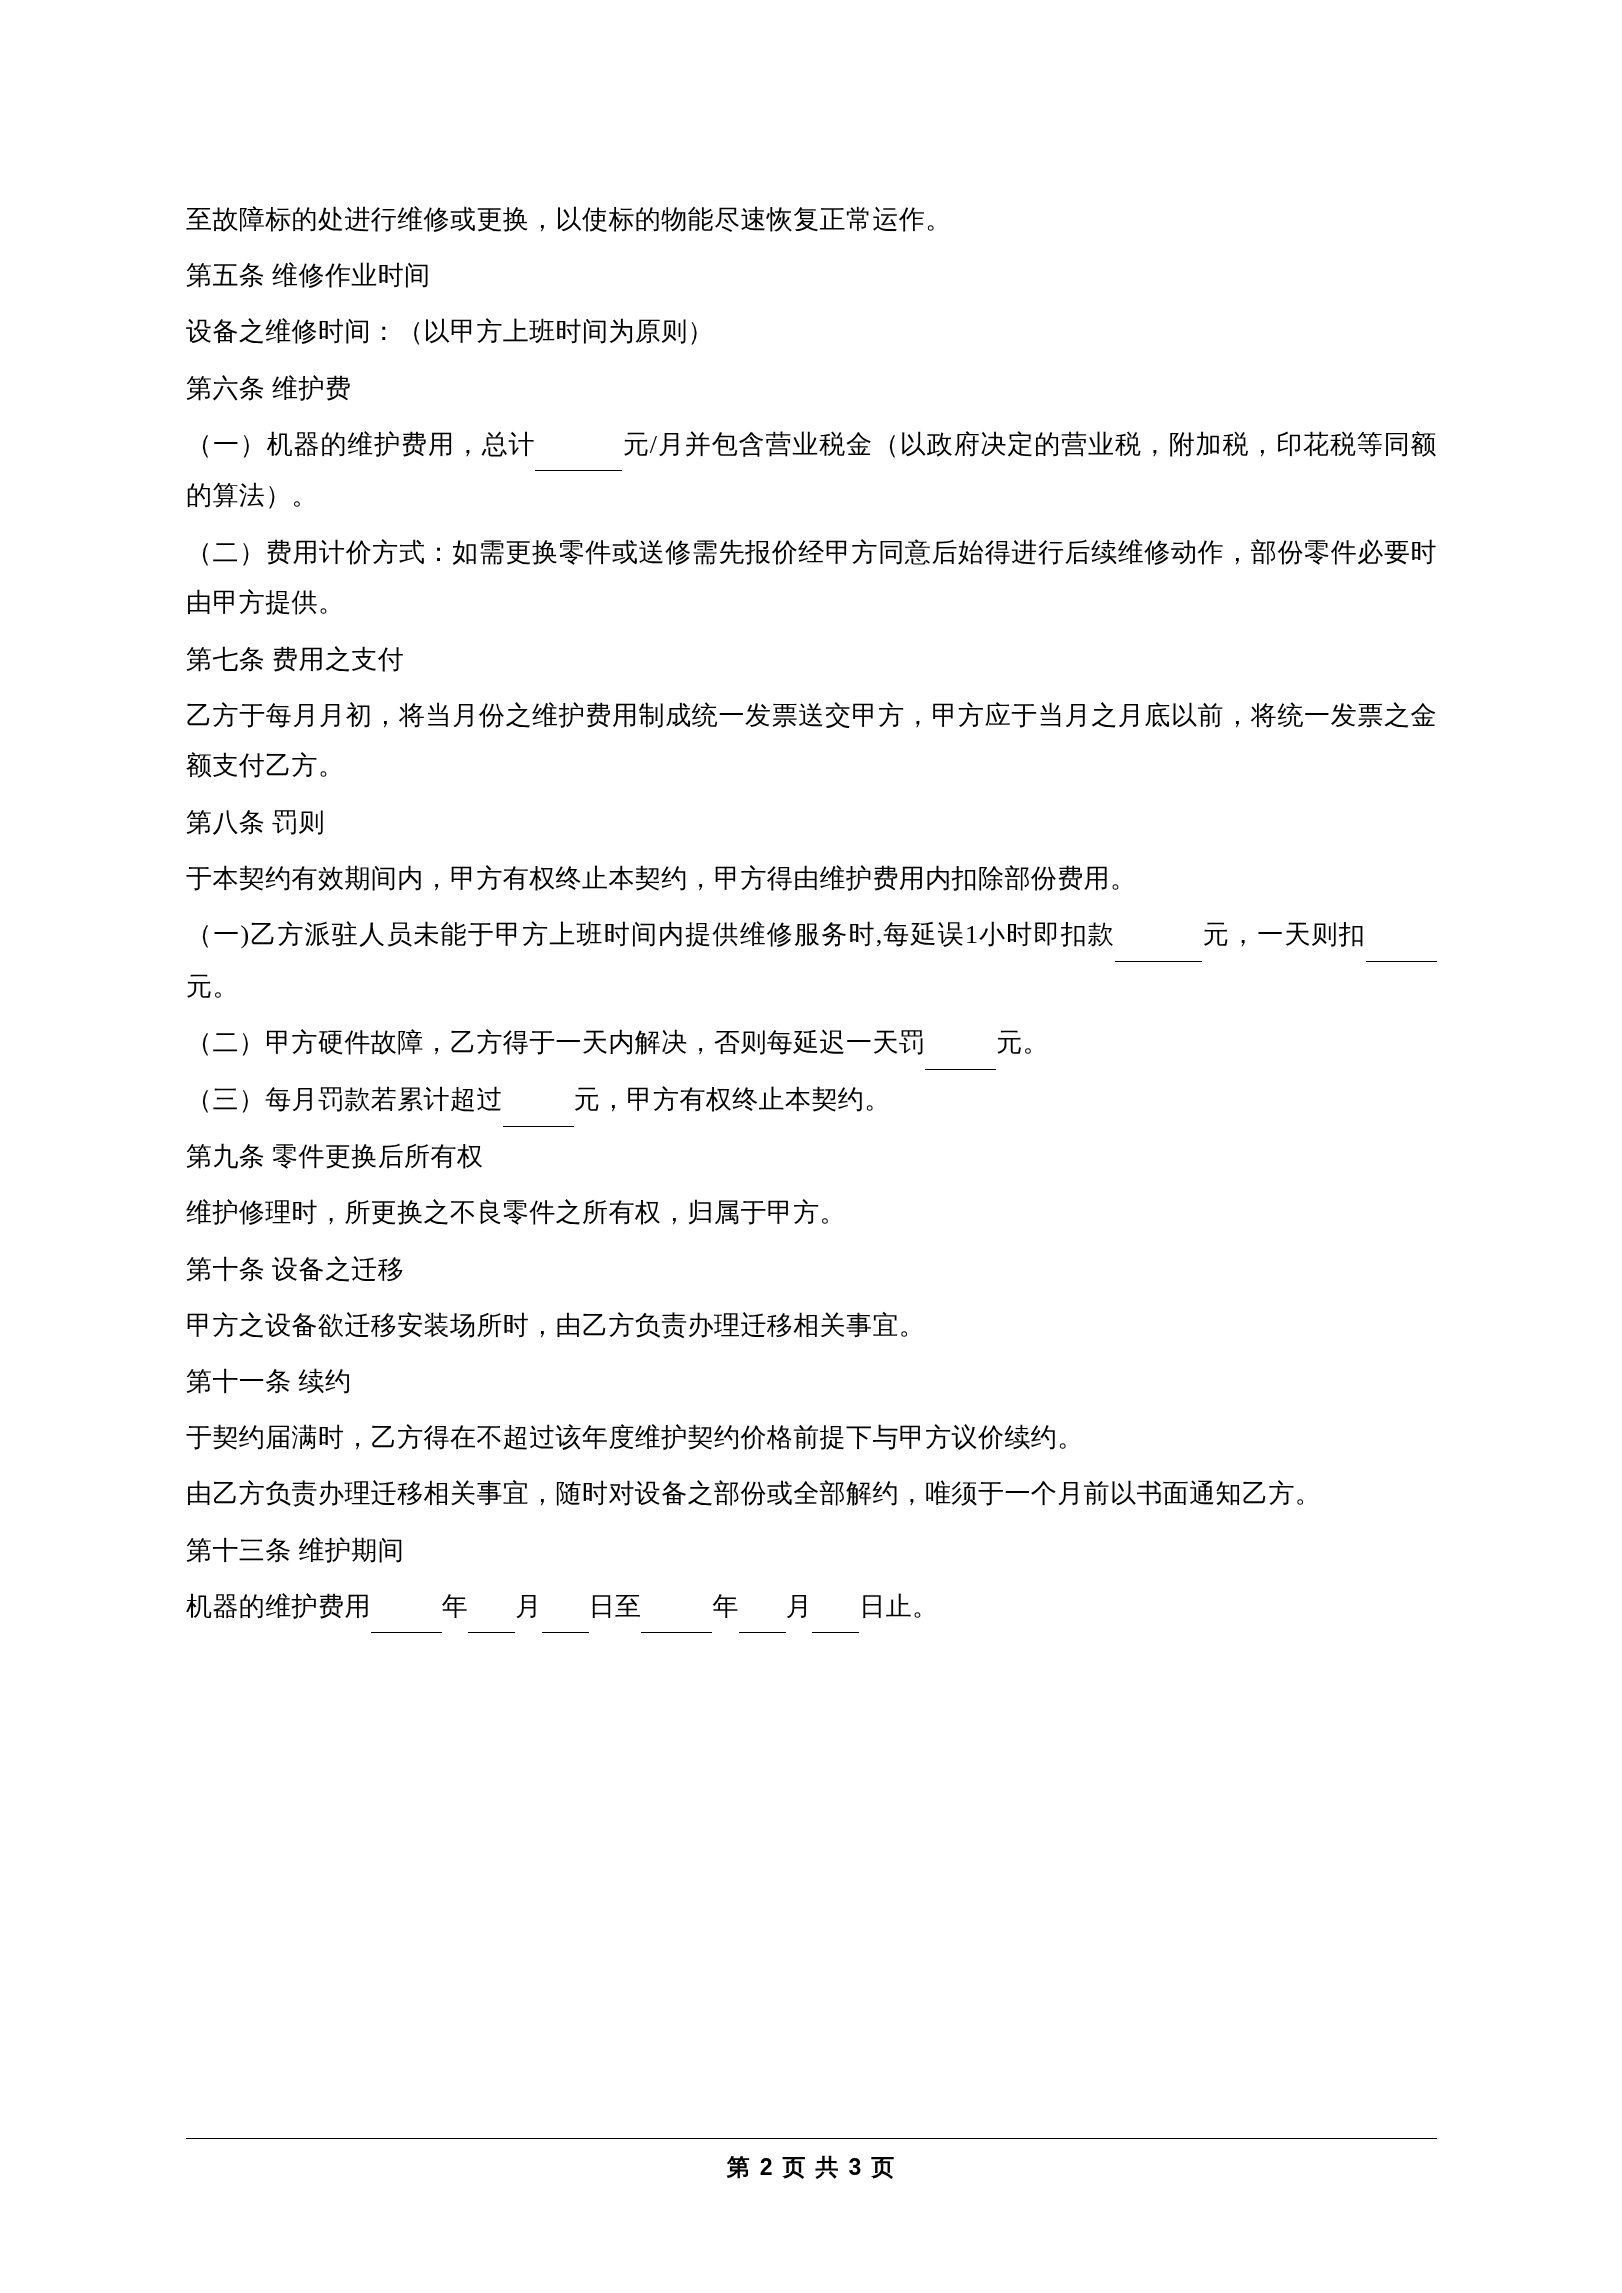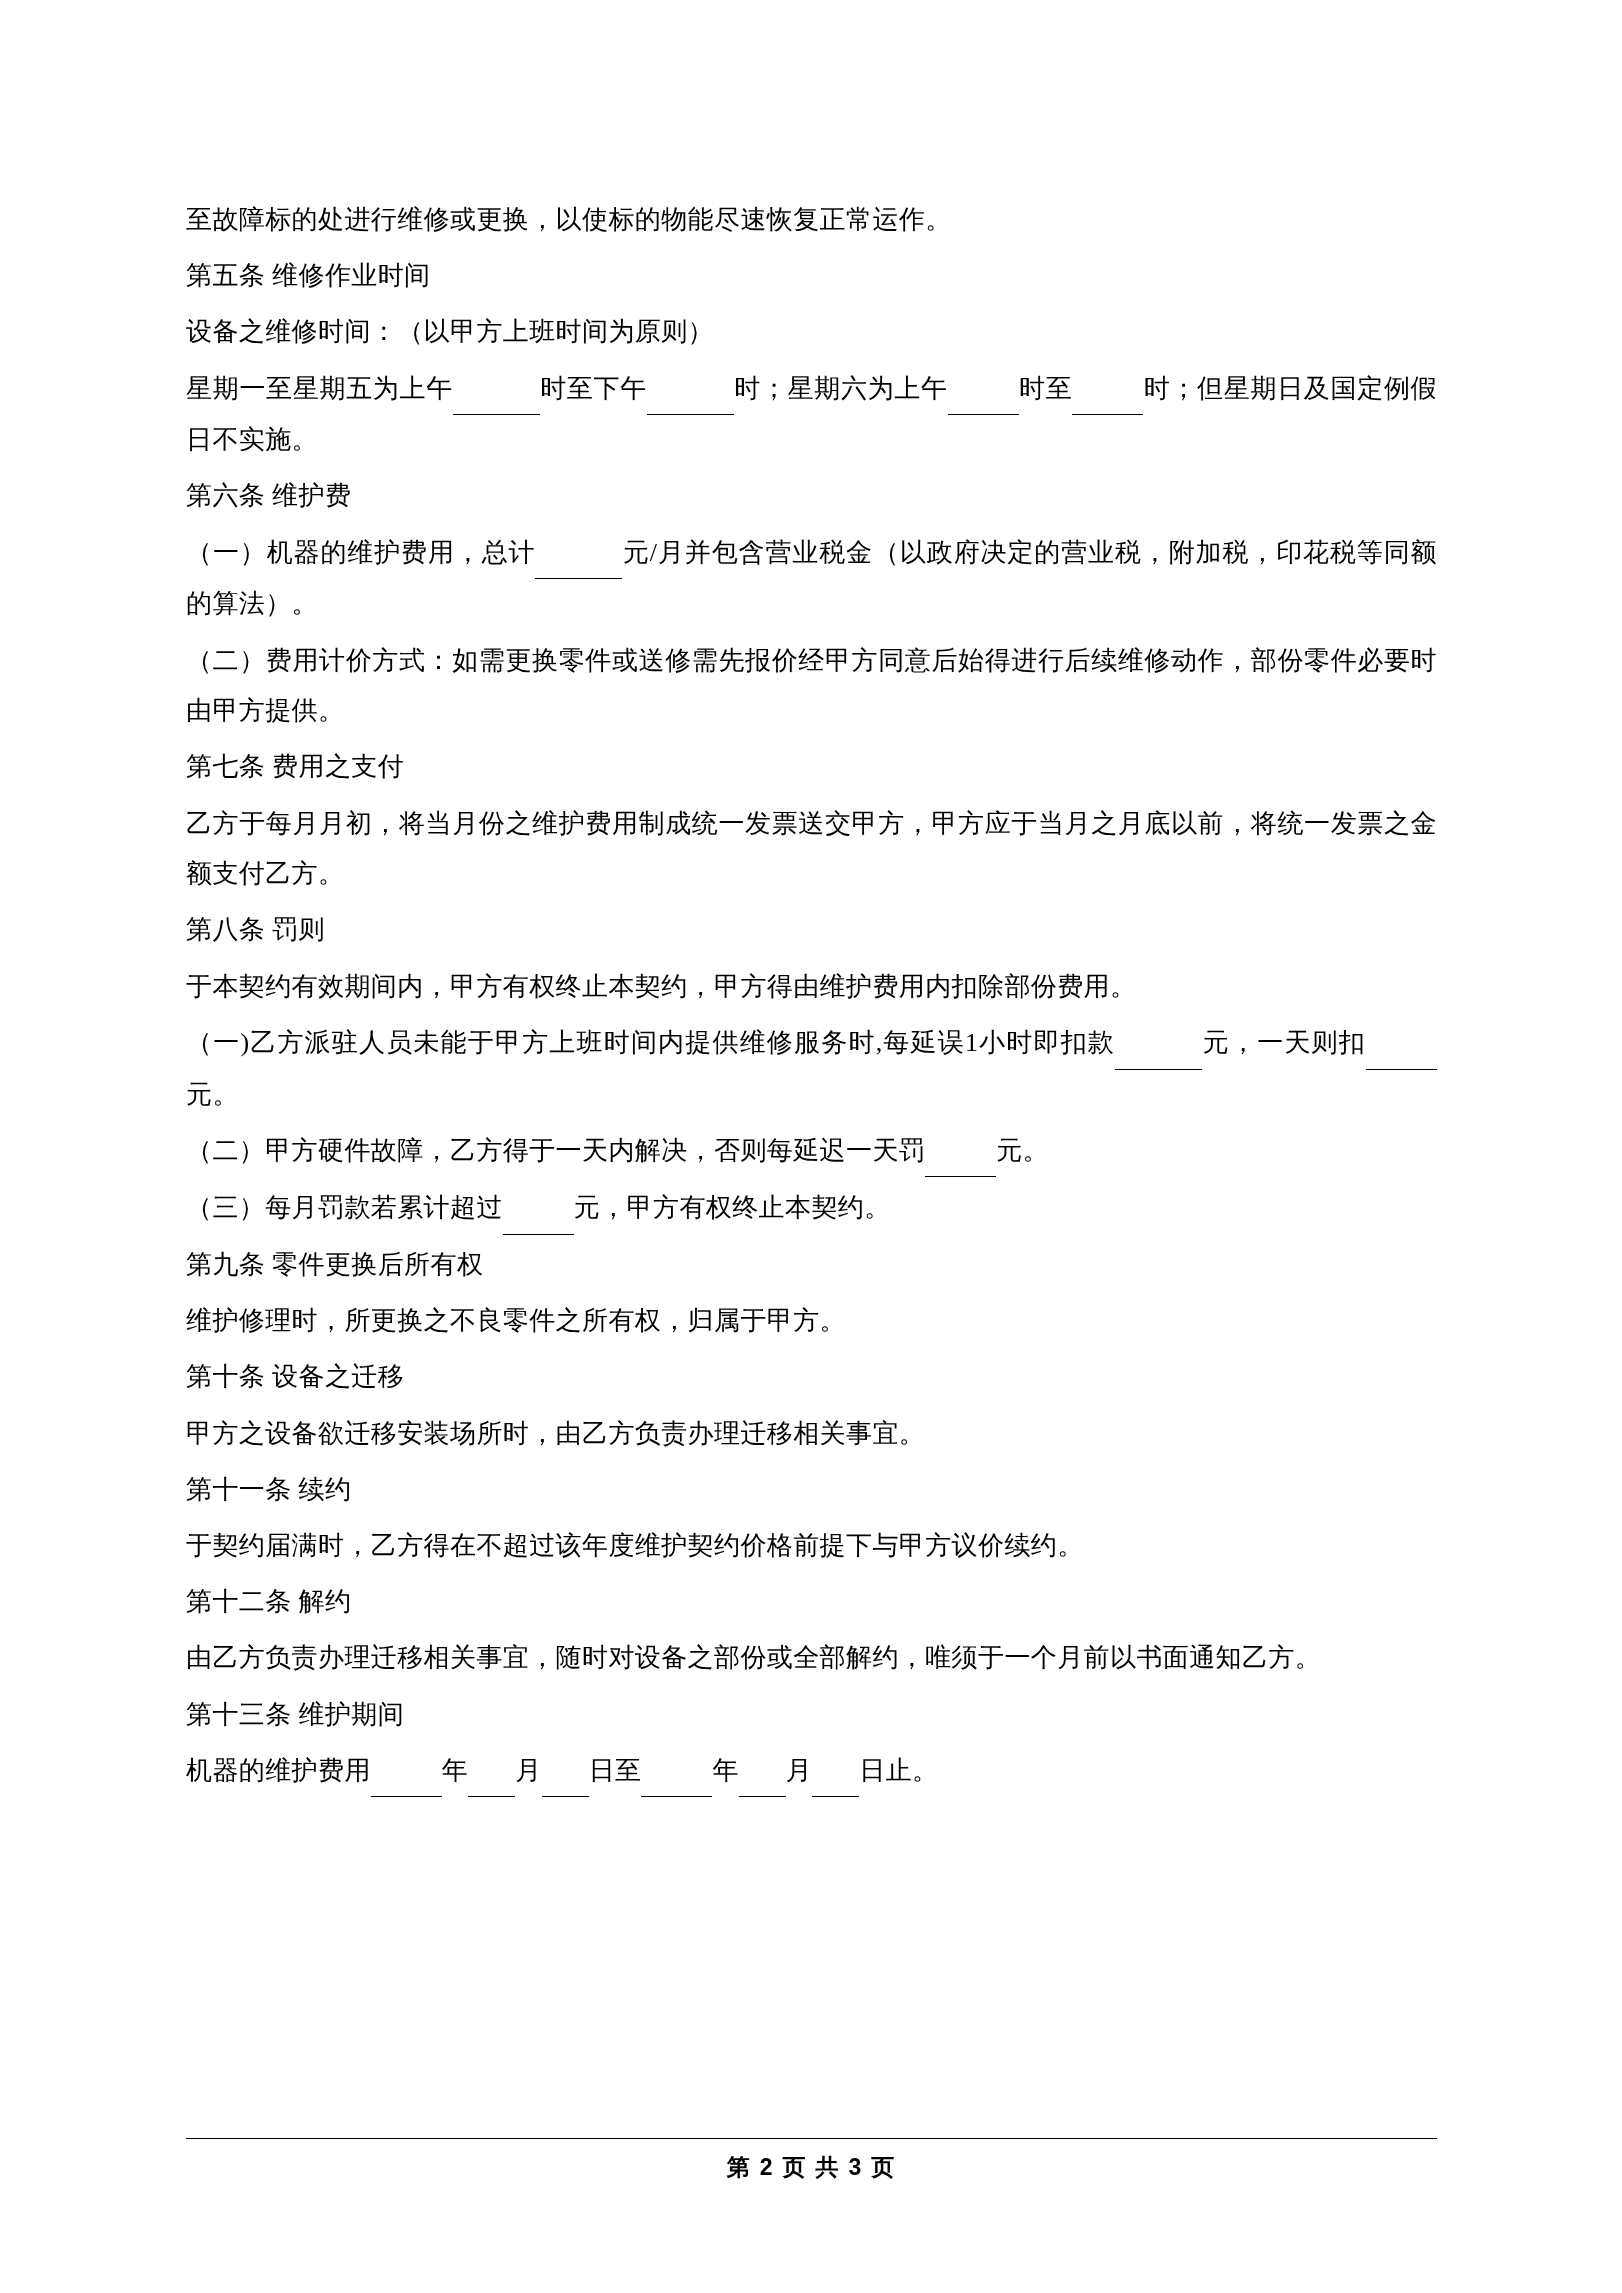--- a/index.html
+++ b/index.html
@@ -52,37 +52,35 @@
   }
 </style>
 </head>
 <body>
 
 <div class="page">
   <div class="doc-body" id="doc-body">
       <div class="para">至故障标的处进行维修或更换，以使标的物能尽速恢复正常运作。</div>
       <div class="para">第五条  维修作业时间</div>
       <div class="para">设备之维修时间：（以甲方上班时间为原则）</div>
-      <div class="para"><span>星期一至星期五为上午</span><span class="blank b-l">&nbsp;</span><span>时至下午</span><span class="blank b-l">&nbsp;</span><span>时；星期六为上午</span><span class="blank b-m">&nbsp;</span><span>时至</span><span class="blank b-m">&nbsp;</span><span>时；但星期日及国定例假日不实施。</span></div>
       <div class="para">第六条  维护费</div>
       <div class="para"><span>（一）机器的维护费用，总计</span><span class="blank b-l">&nbsp;</span><span>元/月并包含营业税金（以政府决定的营业税，附加税，印花税等同额的算法）。</span></div>
       <div class="para">（二）费用计价方式：如需更换零件或送修需先报价经甲方同意后始得进行后续维修动作，部份零件必要时由甲方提供。</div>
       <div class="para">第七条  费用之支付</div>
       <div class="para">乙方于每月月初，将当月份之维护费用制成统一发票送交甲方，甲方应于当月之月底以前，将统一发票之金额支付乙方。</div>
       <div class="para">第八条  罚则</div>
       <div class="para">于本契约有效期间内，甲方有权终止本契约，甲方得由维护费用内扣除部份费用。</div>
       <div class="para"><span>（一)乙方派驻人员未能于甲方上班时间内提供维修服务时,每延误1小时即扣款</span><span class="blank b-l">&nbsp;</span><span>元，一天则扣</span><span class="blank b-m">&nbsp;</span><span>元。</span></div>
       <div class="para"><span>（二）甲方硬件故障，乙方得于一天内解决，否则每延迟一天罚</span><span class="blank b-m">&nbsp;</span><span>元。</span></div>
       <div class="para"><span>（三）每月罚款若累计超过</span><span class="blank b-m">&nbsp;</span><span>元，甲方有权终止本契约。</span></div>
       <div class="para">第九条  零件更换后所有权</div>
       <div class="para">维护修理时，所更换之不良零件之所有权，归属于甲方。</div>
       <div class="para">第十条  设备之迁移</div>
       <div class="para">甲方之设备欲迁移安装场所时，由乙方负责办理迁移相关事宜。</div>
       <div class="para">第十一条  续约</div>
       <div class="para">于契约届满时，乙方得在不超过该年度维护契约价格前提下与甲方议价续约。</div>
-      <div class="para">第十二条  解约</div>
       <div class="para">由乙方负责办理迁移相关事宜，随时对设备之部份或全部解约，唯须于一个月前以书面通知乙方。</div>
       <div class="para">第十三条  维护期间</div>
       <div class="para"><span>机器的维护费用</span><span class="blank b-m">&nbsp;</span><span>年</span><span class="blank b-s">&nbsp;</span><span>月</span><span class="blank b-s">&nbsp;</span><span>日至</span><span class="blank b-m">&nbsp;</span><span>年</span><span class="blank b-s">&nbsp;</span><span>月</span><span class="blank b-s">&nbsp;</span><span>日止。</span></div>
     </div>
   <div class="footer">第 2 页  共 3 页</div>
 </div>
 
 
 </body></html>

